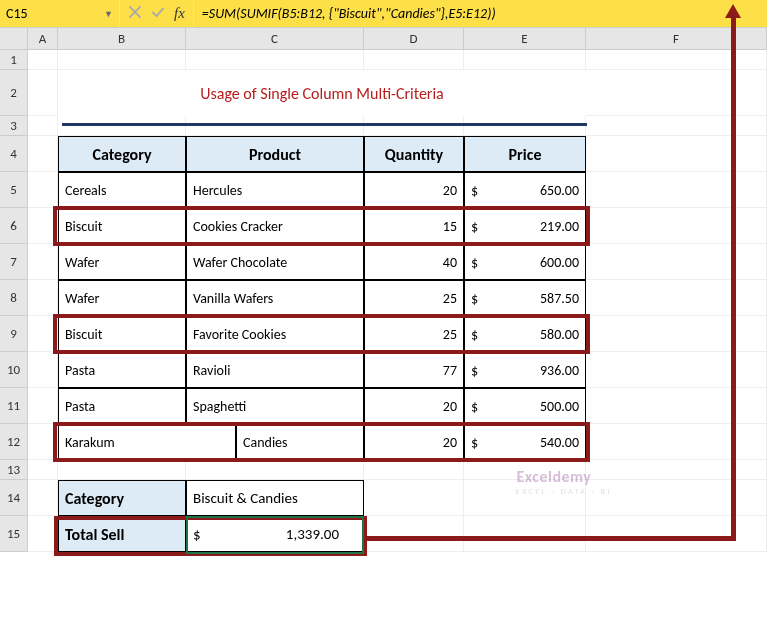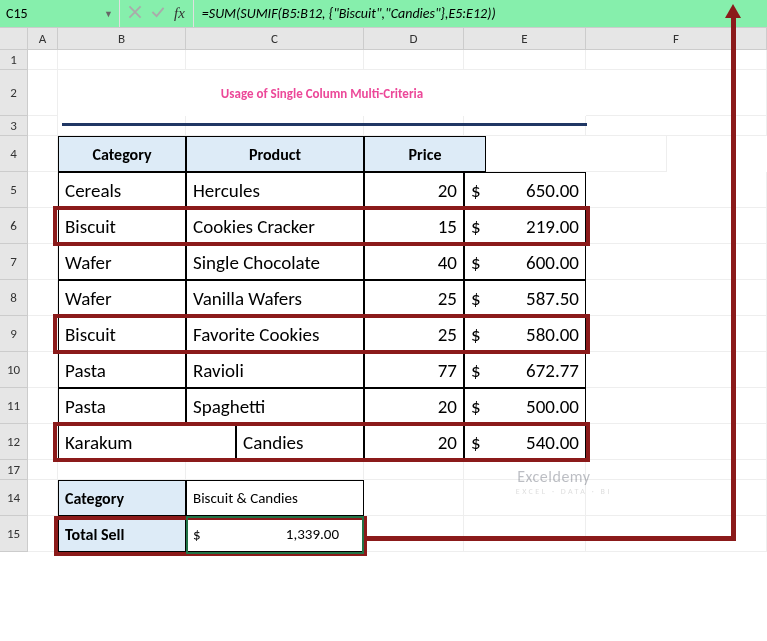--- a/index.html
+++ b/index.html
@@ -1,19 +1,19 @@
 <!DOCTYPE html>
 <html><head>
 <meta charset="utf-8">
 <style>
   * { box-sizing: border-box; margin: 0; padding: 0; }
   body { font-family: Calibri, Arial, sans-serif; font-size: 15px; background: #fff; color: #000; width: 767px; height: 641px; position: relative; overflow: hidden; }
 
   
-  .fbar { display: flex; align-items: center; height: 28px; border-bottom: 1px solid #ccc; background: #86efac; }
+  .fbar { display: flex; align-items: center; height: 28px; border-bottom: 1px solid #ccc; background: #fde047; }
   .namebox { width: 120px; display: flex; align-items: center; padding: 0 6px; border-right: 1px solid #e0e0e0; height: 100%; font-size: 14px; }
   .namebox-txt { flex: 1; }
   .dd { color: #666; font-size: 9px; }
   .fbar-btns { display: flex; align-items: center; padding: 4px 8px; gap: 9px; color: #666; border-right: 1px solid #e0e0e0; height: 100%; }
   .fbar-btns svg { width: 14px; height: 14px; }
   .fx { font-style: italic; font-family: 'Times New Roman', serif; font-size: 15px; color: #333; }
   .formula { flex: 1; padding: 0 8px; font-size: 14px; font-style: italic; }
 
   
   .colhdr { display: flex; height: 22px; background: #e6e6e6; border-bottom: 1px solid #ccc; font-size: 13px; color: #333; }
@@ -28,44 +28,44 @@
   .cell { border-right: 1px solid #eee; border-bottom: 1px solid #eee; display: flex; align-items: center; padding: 0 6px; }
 
   .wA { width: 30px; }
   .wB { width: 128px; }
   .wC { width: 178px; text-align: center; }
   .wD { width: 100px; }
   .wE { width: 122px; }
   .wF { width: 181px; }
 
   
-  .title { color: #ec4899; font-weight: bold; font-size: 13px; justify-content: center; }
+  .title { color: #b91c1c; font-weight: normal; font-size: 16px; justify-content: center; }
   .title-underline { position: absolute; left: 62px; top: 73px; width: 525px; height: 3px; background: #203764; }
 
   
   .thdr { background: #DDEBF7; border: 1px solid #000 !important; font-weight: bold; justify-content: center; font-size: 16px; }
-  .tcell { border: 1px solid #000 !important; font-size: 19px; }
+  .tcell { border: 1px solid #000 !important; font-size: 14px; }
   .tcell.num { justify-content: flex-end; }
   .tcell.price { justify-content: space-between; }
 
   
   .shdr { background: #DDEBF7; border: 1px solid #000 !important; font-weight: bold; font-size: 16px; }
   .scell { border: 1px solid #000 !important; font-size: 15px; }
   .scell.price { justify-content: space-between; padding-right: 24px; }
 
   
   .hl { position: absolute; border: 4px solid #8B1A1A; pointer-events: none; }
 
   
   .arrow-line { position: absolute; background: #8B1A1A; }
   .arrow-head { position: absolute; width: 0; height: 0; border-left: 8px solid transparent; border-right: 8px solid transparent; border-bottom: 14px solid #8B1A1A; }
 
   
   .wm { position: absolute; right: 155px; bottom: 56px; opacity: 0.28; font-size: 11px; color: #666; text-align: center; pointer-events: none; }
-  .wm .w1 { font-weight: normal; font-size: 16px; color: #0f172a; letter-spacing: 0.5px; }
+  .wm .w1 { font-weight: bold; font-size: 16px; color: #701a75; letter-spacing: 0.5px; }
   .wm .w2 { font-size: 8px; letter-spacing: 2.5px; color: #888; padding-left: 20px; }
 
   
   .sel { position: absolute; border: 2px solid #217346; pointer-events: none; }
 </style>
 </head>
 <body>
 
 <div class="fbar">
   <div class="namebox">
@@ -122,20 +122,21 @@
     <div class="cell wD"></div>
     <div class="cell wE"></div>
     <div class="cell wF"></div>
   </div>
 
   <div class="row">
     <div class="rh">4</div>
     <div class="cell wA"></div>
     <div class="cell wB thdr">Category</div>
     <div class="cell wC thdr">Product</div>
+    <div class="cell wD thdr">Quantity</div>
     <div class="cell wE thdr">Price</div>
     <div class="cell wF"></div>
   </div>
 
   <div id="data-rows">
       <div class="row">
         <div class="rh">5</div>
         <div class="cell wA"></div>
         <div class="cell wB tcell">Cereals</div>
         <div class="cell wC tcell">Hercules</div>
@@ -155,21 +156,21 @@
         <div class="cell wE tcell price">
           <span>$</span>
           <span>219.00</span>
         </div>
         <div class="cell wF"></div>
       </div>
       <div class="row">
         <div class="rh">7</div>
         <div class="cell wA"></div>
         <div class="cell wB tcell">Wafer</div>
-        <div class="cell wC tcell">Single Chocolate</div>
+        <div class="cell wC tcell">Wafer Chocolate</div>
         <div class="cell wD tcell num">40</div>
         <div class="cell wE tcell price">
           <span>$</span>
           <span>600.00</span>
         </div>
         <div class="cell wF"></div>
       </div>
       <div class="row">
         <div class="rh">8</div>
         <div class="cell wA"></div>
@@ -195,21 +196,21 @@
         <div class="cell wF"></div>
       </div>
       <div class="row">
         <div class="rh">10</div>
         <div class="cell wA"></div>
         <div class="cell wB tcell">Pasta</div>
         <div class="cell wC tcell">Ravioli</div>
         <div class="cell wD tcell num">77</div>
         <div class="cell wE tcell price">
           <span>$</span>
-          <span>672.77</span>
+          <span>936.00</span>
         </div>
         <div class="cell wF"></div>
       </div>
       <div class="row">
         <div class="rh">11</div>
         <div class="cell wA"></div>
         <div class="cell wB tcell">Pasta</div>
         <div class="cell wC tcell">Spaghetti</div>
         <div class="cell wD tcell num">20</div>
         <div class="cell wE tcell price">
@@ -226,21 +227,21 @@
         <div class="cell wD tcell num">20</div>
         <div class="cell wE tcell price">
           <span>$</span>
           <span>540.00</span>
         </div>
         <div class="cell wF"></div>
       </div>
     </div>
 
   <div class="row short">
-    <div class="rh">17</div>
+    <div class="rh">13</div>
     <div class="cell wA"></div>
     <div class="cell wB"></div>
     <div class="cell wC"></div>
     <div class="cell wD"></div>
     <div class="cell wE"></div>
     <div class="cell wF"></div>
   </div>
 
   <div class="row">
     <div class="rh">14</div>

